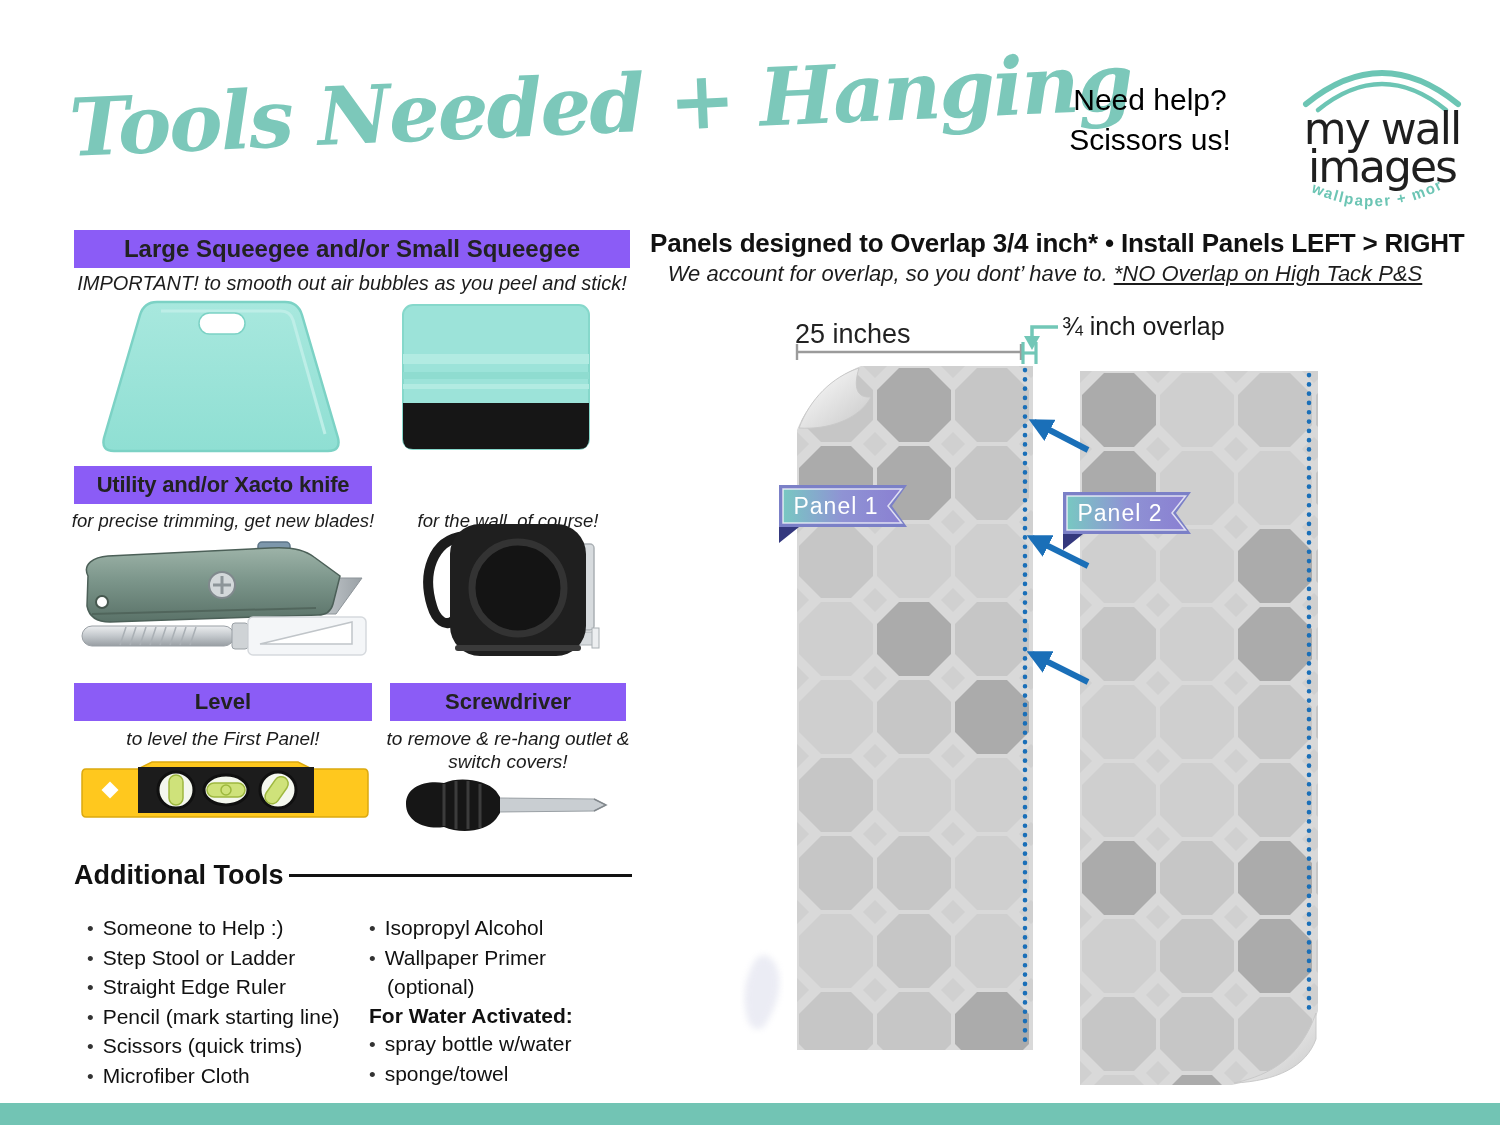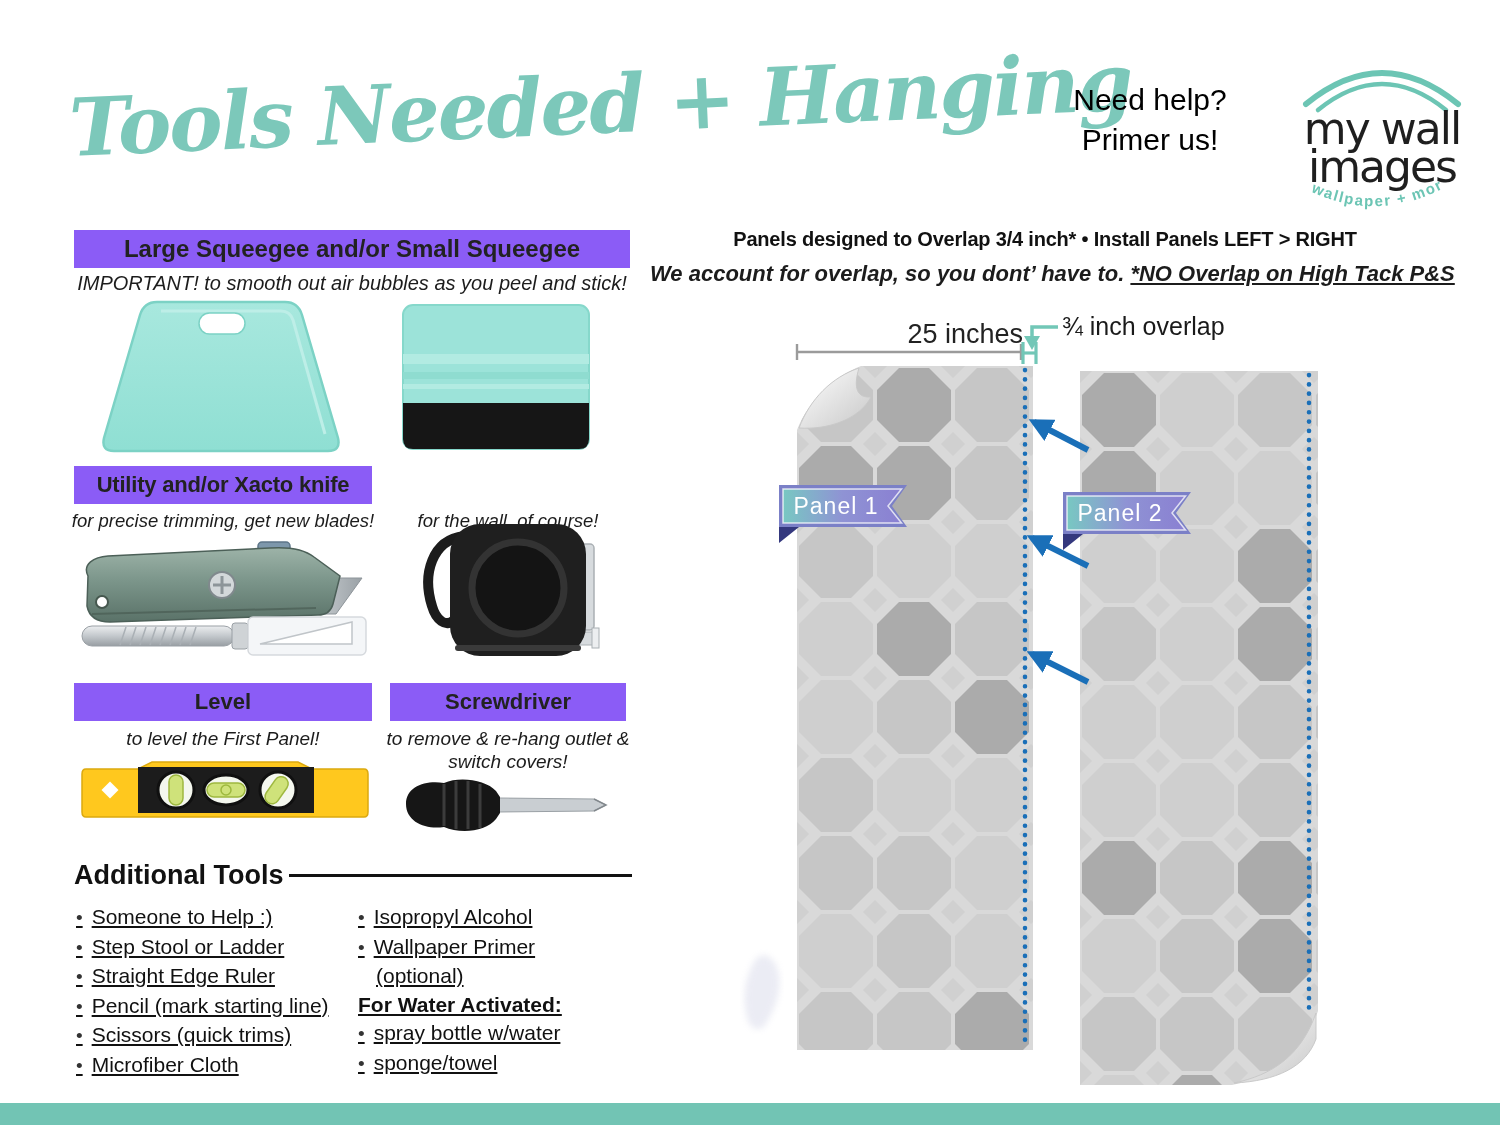--- a/index.html
+++ b/index.html
@@ -26,48 +26,48 @@
   .tool-sub{font-style:italic;font-size:19px;color:#1c1c1c;text-align:center;line-height:23px;}
   .sub-1{left:74px;top:272px;width:556px;font-size:20px;}
   .sub-2a{left:58px;top:509px;width:330px;font-size:18.5px;}
   .sub-2b{left:388px;top:509px;width:240px;font-size:18.5px;}
   .sub-3a{left:74px;top:727px;width:298px;}
   .sub-3b{left:386px;top:727px;width:244px;text-align:center;}
 
   .add-tools-head{left:74px;top:860px;width:558px;display:flex;align-items:center;}
   .add-tools-head h2{margin:0;font-size:27px;font-weight:bold;color:#111;white-space:nowrap;}
   .add-tools-head .rule{flex:1;height:3px;background:#111;margin-left:6px;}
-  ul.tool-list{list-style:none;margin:0;padding:0;font-size:21px;line-height:28.5px;color:#111;text-decoration:underline;}
+  ul.tool-list{list-style:none;margin:11px;padding:0;font-size:21px;line-height:28.5px;color:#111;}
   .list-left{left:76px;top:903px;width:285px;}
   .list-right{left:358px;top:903px;width:275px;}
   ul.tool-list li.bullet::before{content:"•";font-size:19px;margin-right:9px;color:#333;}
   ul.tool-list li.no-bullet{padding-left:18px;}
   ul.tool-list li.bold{font-weight:bold;padding-left:0;}
 
   
   .panel-headline{left:650px;top:228px;width:790px;text-align:center;font-weight:bold;
-    font-size:20px;letter-spacing:-.2px;white-space:nowrap;color:#111;}
+    font-size:26px;letter-spacing:-.2px;white-space:nowrap;color:#111;}
   .panel-note{left:650px;top:261px;width:790px;text-align:center;font-style:italic;
-    font-size:22px;color:#1c1c1c;white-space:nowrap;font-weight:bold;}
+    font-size:22px;color:#1c1c1c;white-space:nowrap;}
   .panel-note .ul{text-decoration:underline;}
-  .width-label{left:795px;top:319px;width:228px;text-align:right;font-size:27px;color:#222;}
+  .width-label{left:795px;top:319px;width:228px;text-align:left;font-size:27px;color:#222;}
   .overlap-label{left:1062px;top:312px;font-size:25px;color:#1a1a1a;white-space:nowrap;}
 
   .teal-bar{left:0;bottom:0;width:1500px;height:22px;background:#72c4b4;}
 </style>
 </head>
 <body>
 
 <div class="page">
 
   <div class="abs script-title">Tools Needed + Hanging</div>
 
   <div class="abs help-text">
     <div>Need help?</div>
-    <div>Primer us!</div>
+    <div>Scissors us!</div>
   </div>
 
   <svg class="abs" style="left:1292px;top:48px;" width="180" height="168" viewBox="0 0 180 168">
     <path d="M14,56 Q90,-6 166,56" fill="none" stroke="#6cc5b4" stroke-width="6" stroke-linecap="round"></path>
     <path d="M26,62 Q90,10 154,62" fill="none" stroke="#6cc5b4" stroke-width="4.5" stroke-linecap="round"></path>
     <text x="90" y="96" text-anchor="middle" font-family="DejaVu Sans, sans-serif" font-size="44" letter-spacing="-2" fill="#1f1f1f">my wall</text>
     <text x="90" y="134" text-anchor="middle" font-family="DejaVu Sans, sans-serif" font-size="44" letter-spacing="-2" fill="#1f1f1f">images</text>
     <path id="tagArc" d="M24,146 Q90,174 156,138" fill="none"></path>
     <text font-size="15" font-weight="bold" fill="#6cc5b4" letter-spacing="1.6" font-family="Liberation Sans, sans-serif">
       <textPath href="#tagArc" startOffset="50%" text-anchor="middle">wallpaper + more</textPath>

